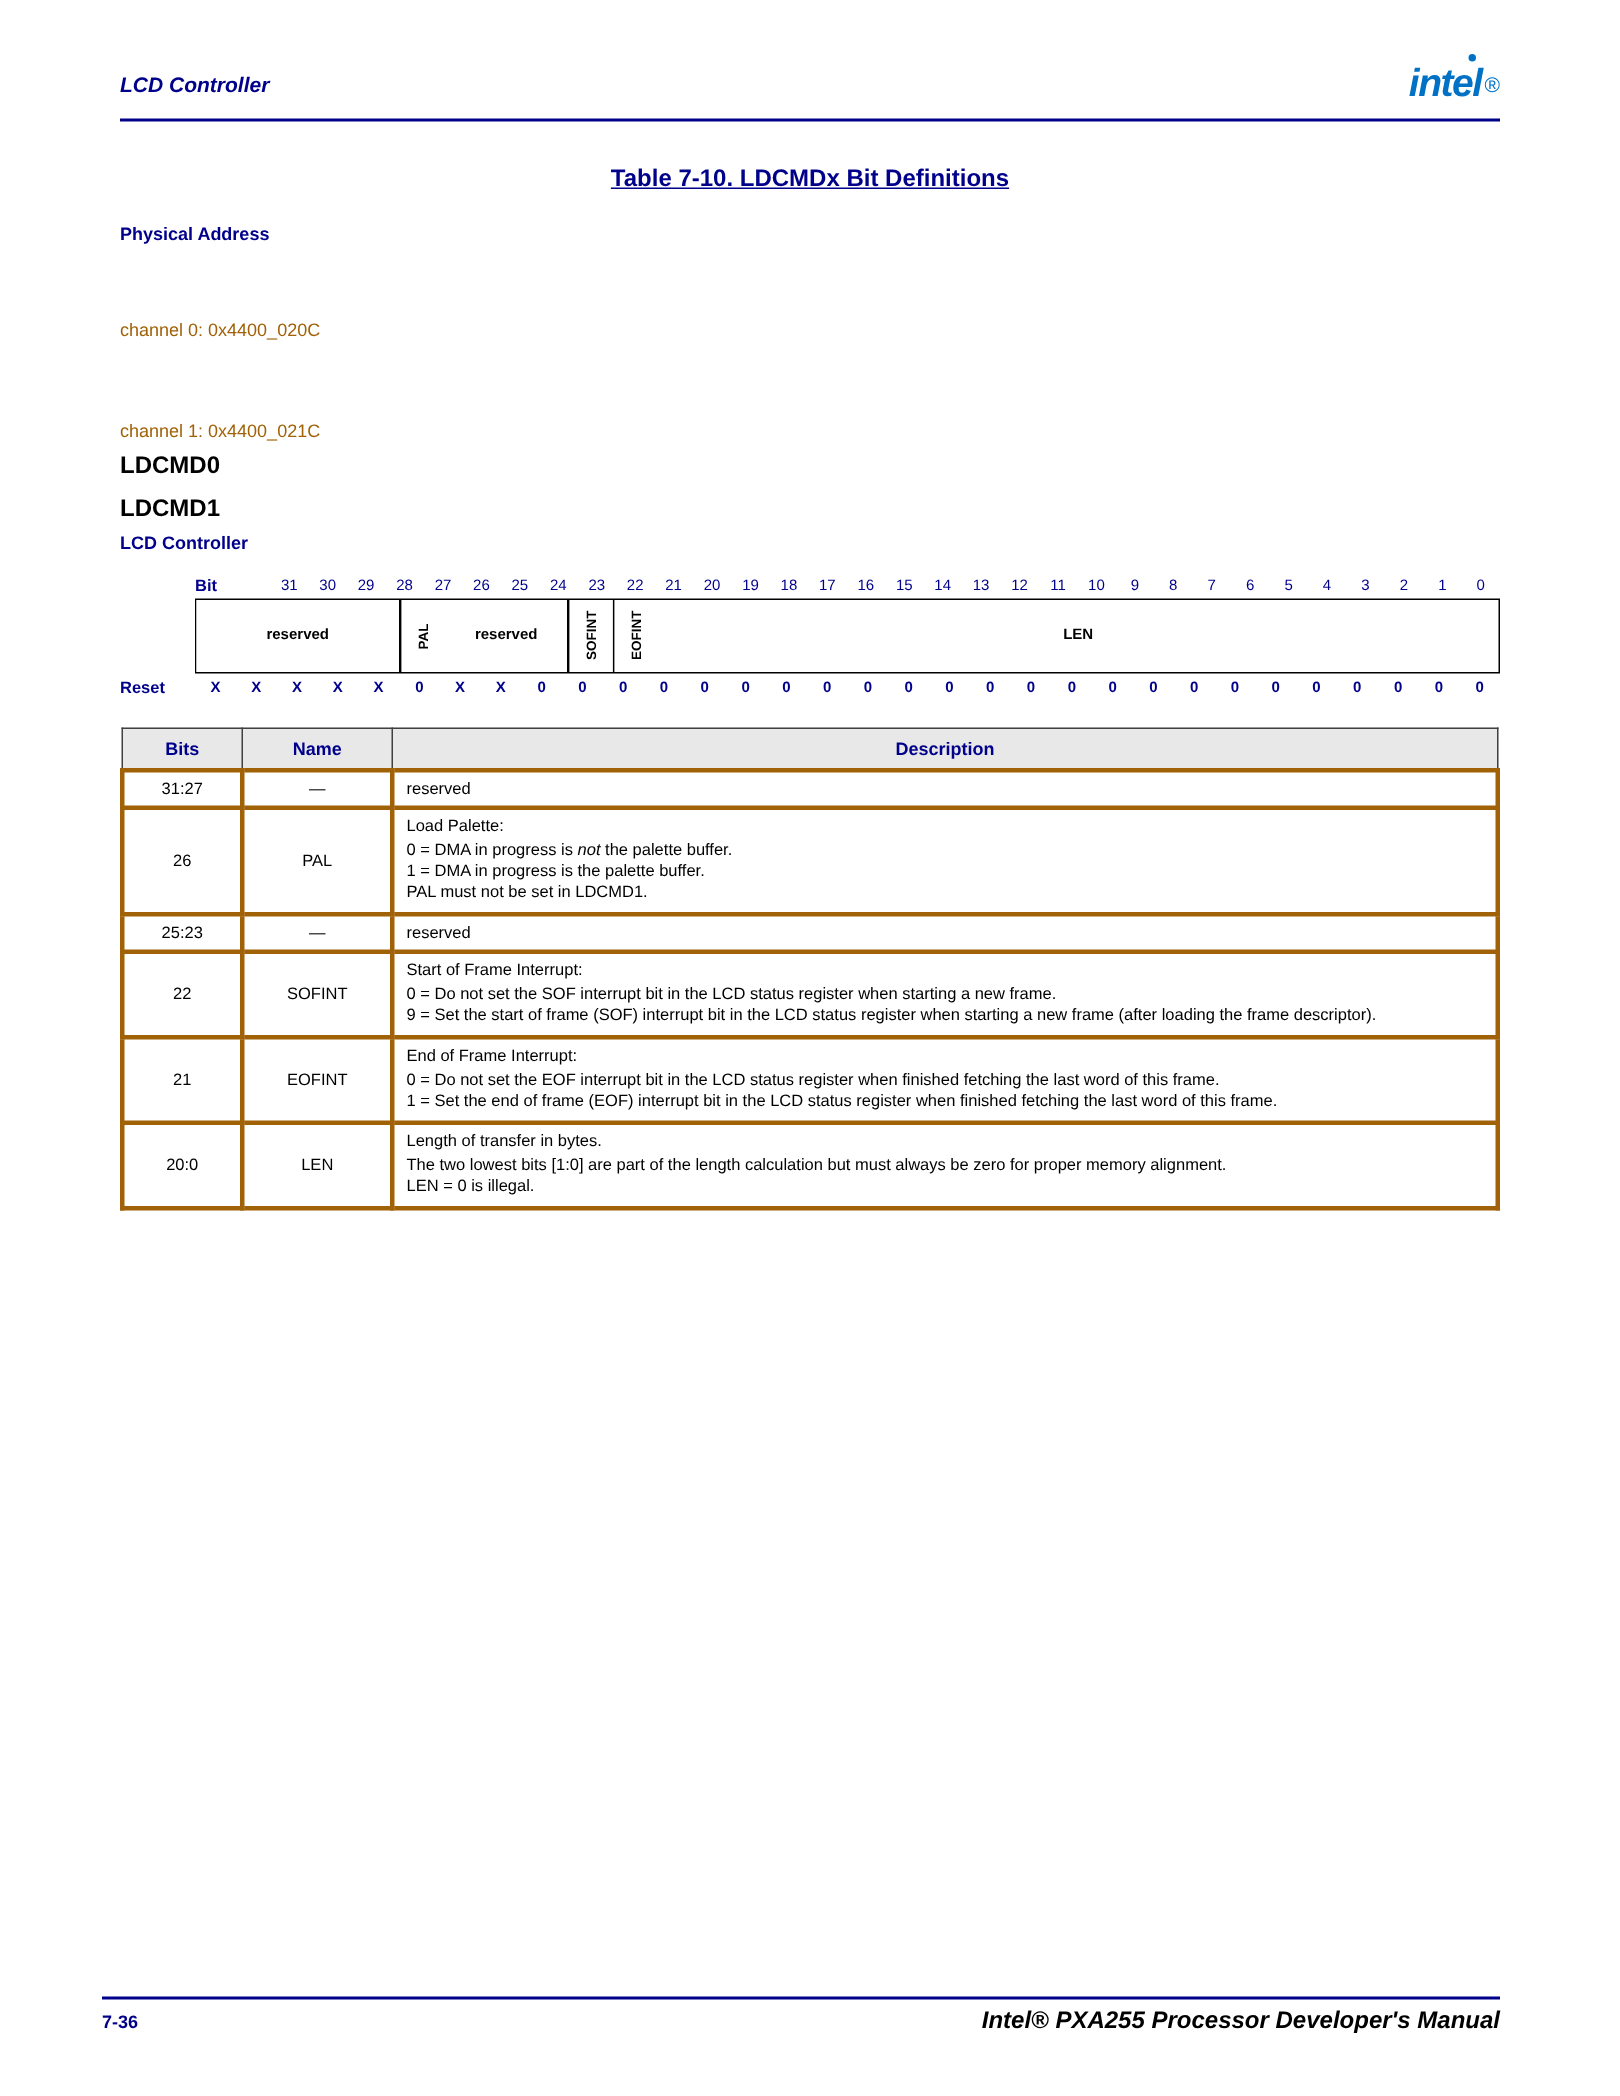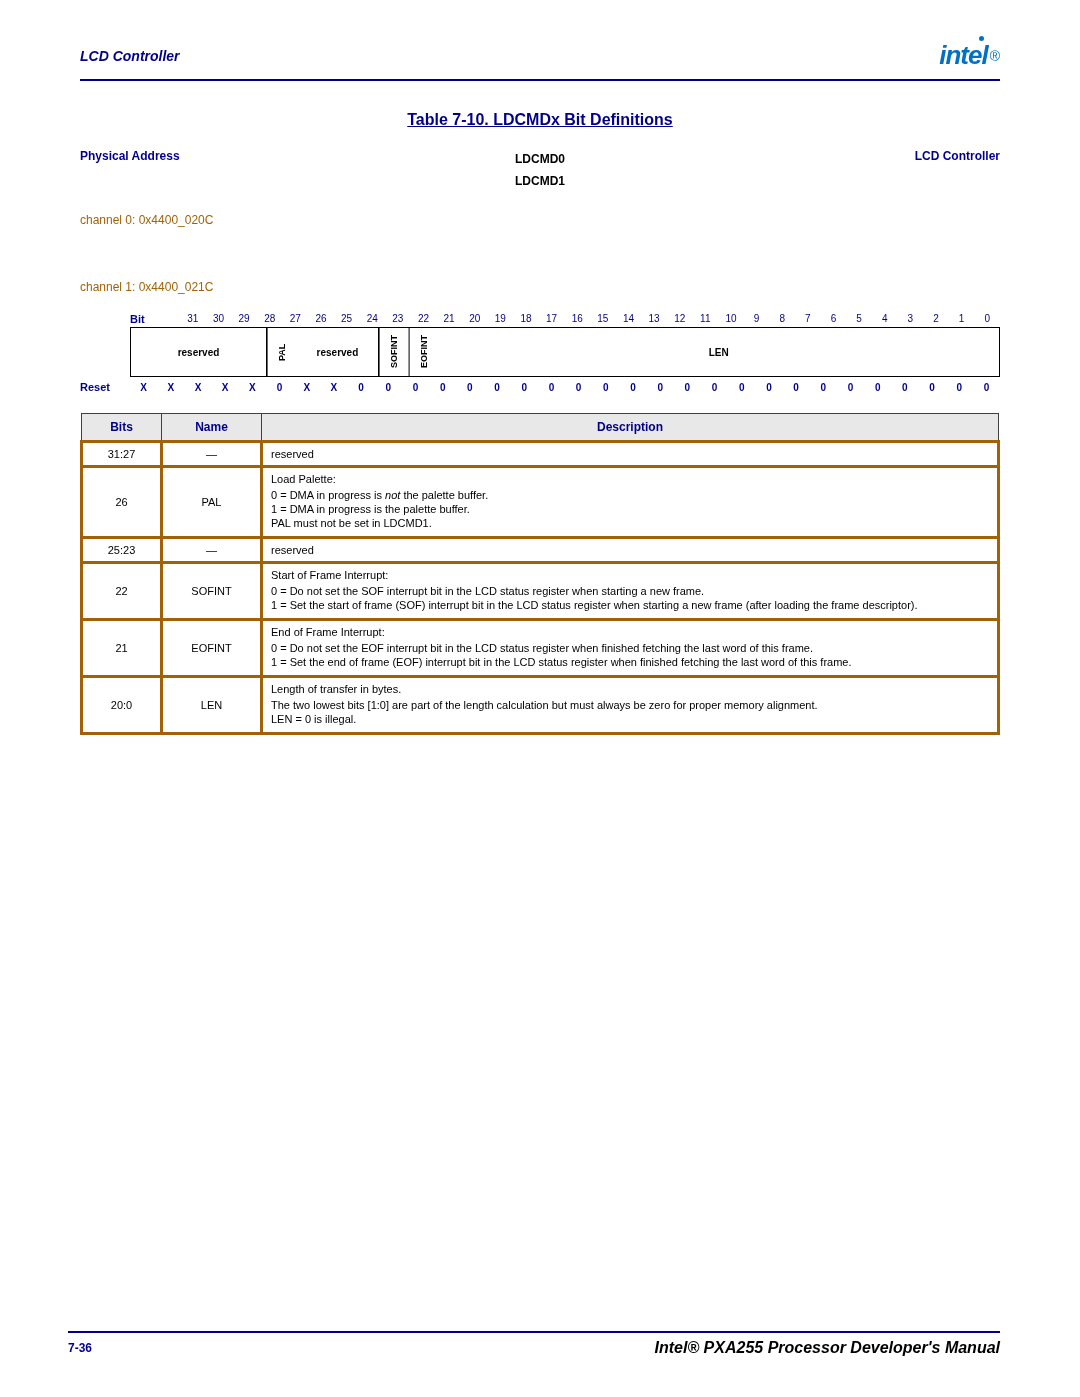--- a/index.html
+++ b/index.html
@@ -42,23 +42,24 @@
       color: #00008B;
       font-weight: bold;
       font-size: 16px;
       margin-bottom: 20px;
       text-decoration: underline;
     }
 
     
     .address-section {
       display: flex;
-      justify-content: flex-end;
+      justify-content: space-between;
       margin-bottom: 16px;
       align-items: flex-start;
+      flex-direction: column;
     }
     .address-left {
       flex: 1;
     }
     .address-label {
       color: #00008B;
       font-weight: bold;
       font-size: 12px;
     }
     .address-channels {
@@ -66,21 +67,21 @@
       font-size: 12px;
       line-height: 1.6;
       margin-top: 48px;
     }
     .address-center {
       flex: 1;
       text-align: center;
     }
     .ldcmd-labels {
       color: #000;
-      font-size: 12px;
+      font-size: 16px;
       line-height: 1.8;
       font-weight: bold;
     }
     .address-right {
       flex: 1;
       text-align: right;
     }
     .lcd-controller-label {
       color: #00008B;
       font-weight: bold;
@@ -412,21 +413,21 @@
         <td class="name-col">—</td>
         <td class="desc-col">reserved</td>
       </tr>
 
       <tr>
         <td class="bits-col">22</td>
         <td class="name-col">SOFINT</td>
         <td class="desc-col">
           <div class="desc-title">Start of Frame Interrupt:</div>
           <div class="desc-line">0 =  Do not set the SOF interrupt bit in the LCD status register when starting a new frame.</div>
-          <div class="desc-line">1 =  Set the start of frame (SOF) interrupt bit in the LCD status register when starting a new frame (after loading the frame descriptor).</div>
+          <div class="desc-line">9 =  Set the start of frame (SOF) interrupt bit in the LCD status register when starting a new frame (after loading the frame descriptor).</div>
         </td>
       </tr>
 
       <tr>
         <td class="bits-col">21</td>
         <td class="name-col">EOFINT</td>
         <td class="desc-col">
           <div class="desc-title">End of Frame Interrupt:</div>
           <div class="desc-line">0 =  Do not set the EOF interrupt bit in the LCD status register when finished fetching the last word of this frame.</div>
           <div class="desc-line">1 =  Set the end of frame (EOF) interrupt bit in the LCD status register when finished fetching the last word of this frame.</div>

